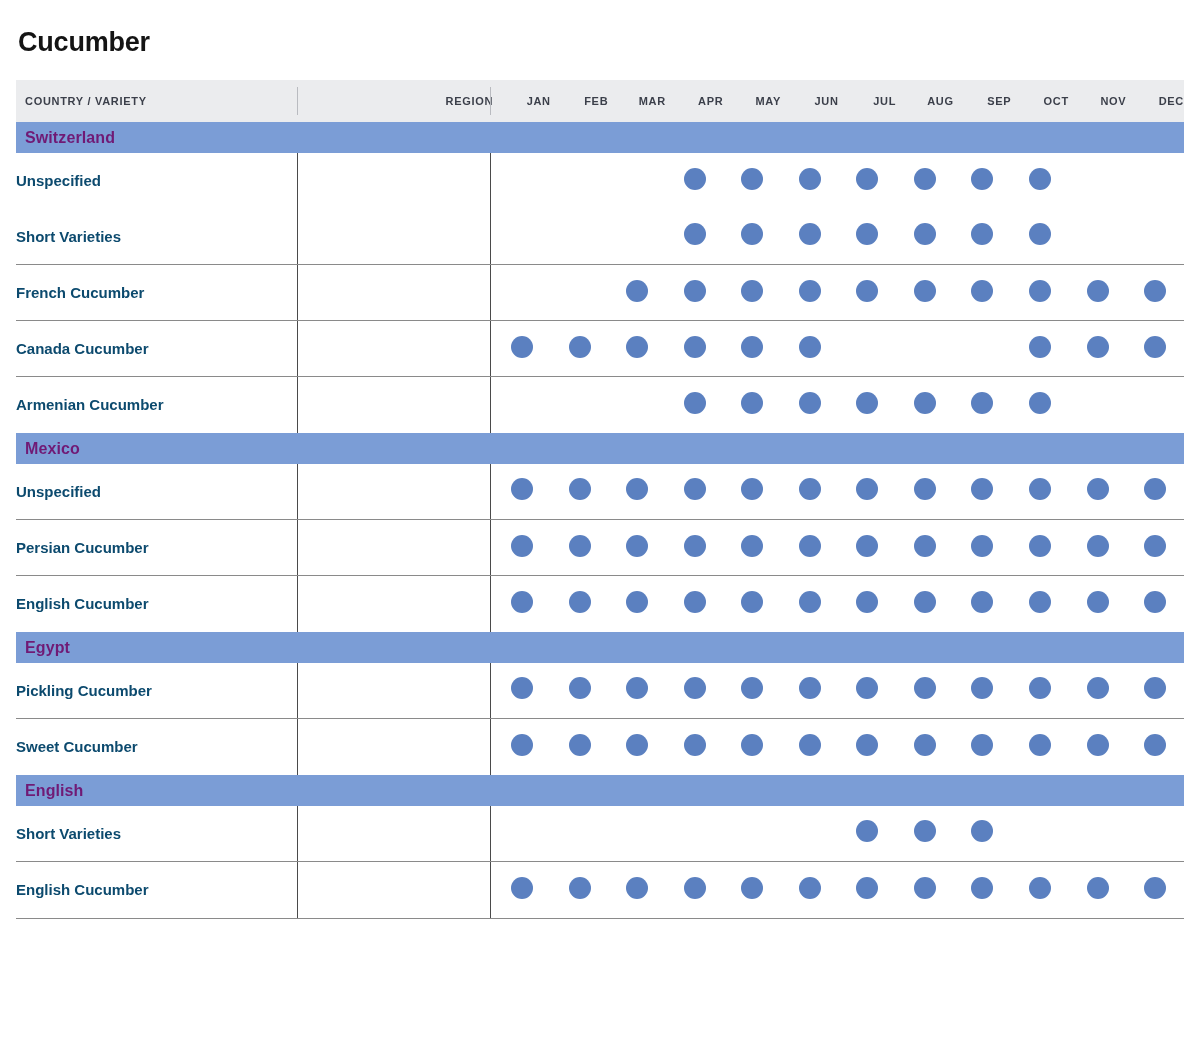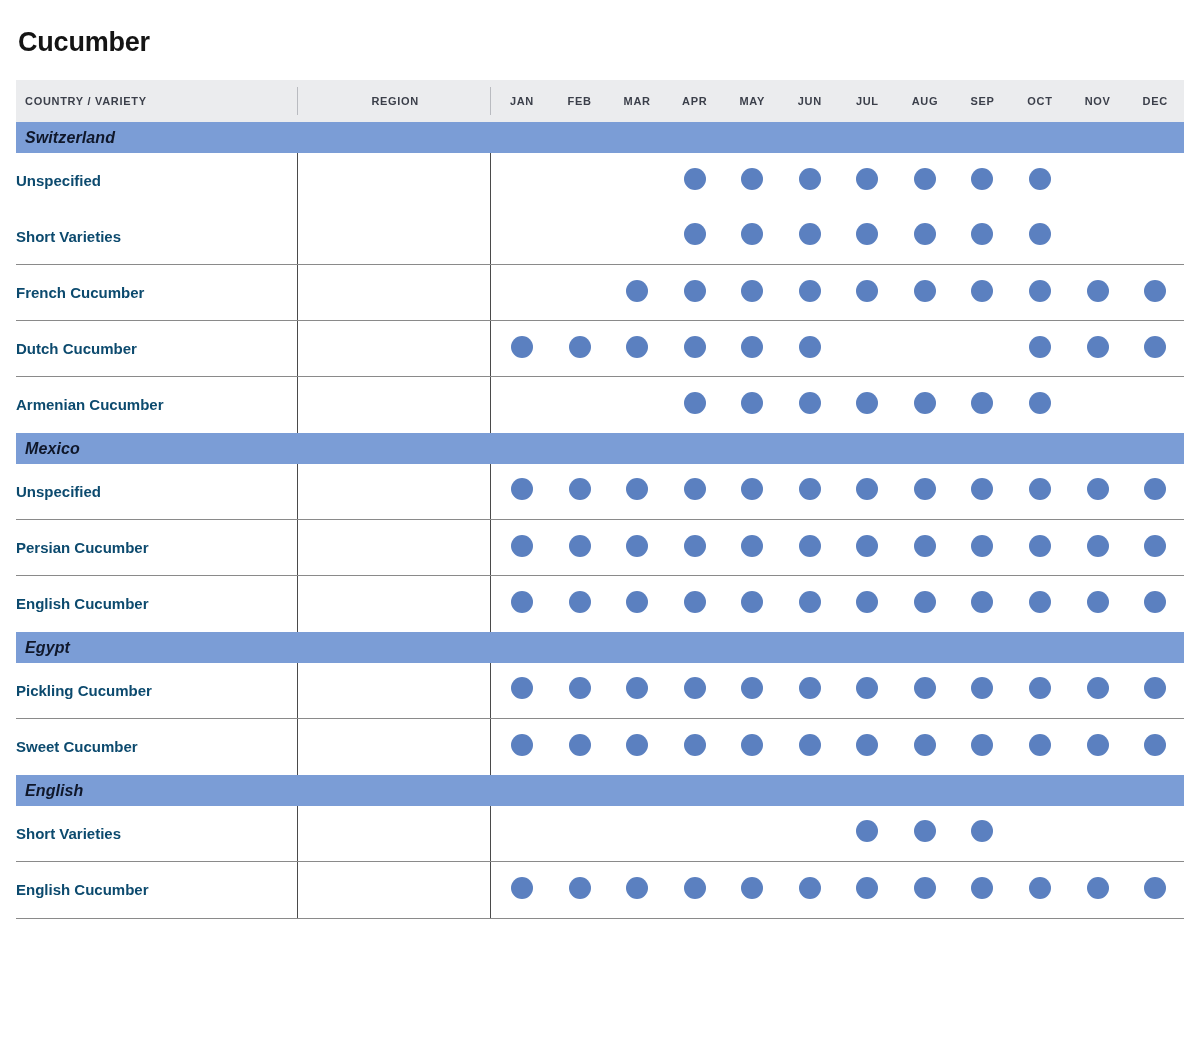--- a/index.html
+++ b/index.html
@@ -47,21 +47,21 @@
   
   thead tr {
     background: #ebecee;
     height: 42px;
   }
   thead th {
     font-size: 11px;
     font-weight: bold;
     letter-spacing: 0.7px;
     color: #3b3f4a;
-    text-align: center;
+    text-align: right;
     padding: 0;
     vertical-align: middle;
     border: none;
   }
   thead th.th-country {
     text-align: left;
     padding-left: 9px;
     margin-left: 28px;
   }
   thead th.th-region {
@@ -90,26 +90,25 @@
   }
 
   
   tr.country-row td {
     background: #7b9dd6;
     height: 31px;
     padding: 0 0 0 9px;
     border: none;
   }
   .country-name {
-    color: #0f172a;
+    color: #701a75;
     font-size: 16px;
     font-weight: bold;
     letter-spacing: 0.1px;
     line-height: 31px;
-    font-style: italic;
   }
 
   
   tr.variety-row {
     height: 56px;
   }
   tr.variety-row td {
     border: none;
     padding: 0;
     vertical-align: middle;
@@ -276,21 +275,21 @@
           <td class="month-cell"><span class="dot"></span></td>
           <td class="month-cell"><span class="dot"></span></td>
           <td class="month-cell"><span class="dot"></span></td>
           <td class="month-cell"><span class="dot"></span></td>
           <td class="month-cell"><span class="dot"></span></td>
           <td class="month-cell"><span class="dot"></span></td>
           <td class="month-cell"><span class="dot"></span></td>
           <td class="month-cell"><span class="dot"></span></td>
         </tr>
         <tr class="variety-row divided">
-          <td class="variety-name">Dutch Cucumber</td>
+          <td class="variety-name">Canada Cucumber</td>
           <td class="region-cell"></td>
           <td class="month-cell first-month"><span class="dot"></span></td>
           <td class="month-cell"><span class="dot"></span></td>
           <td class="month-cell"><span class="dot"></span></td>
           <td class="month-cell"><span class="dot"></span></td>
           <td class="month-cell"><span class="dot"></span></td>
           <td class="month-cell"><span class="dot"></span></td>
           <td class="month-cell"><span class="dot off"></span></td>
           <td class="month-cell"><span class="dot off"></span></td>
           <td class="month-cell"><span class="dot off"></span></td>

